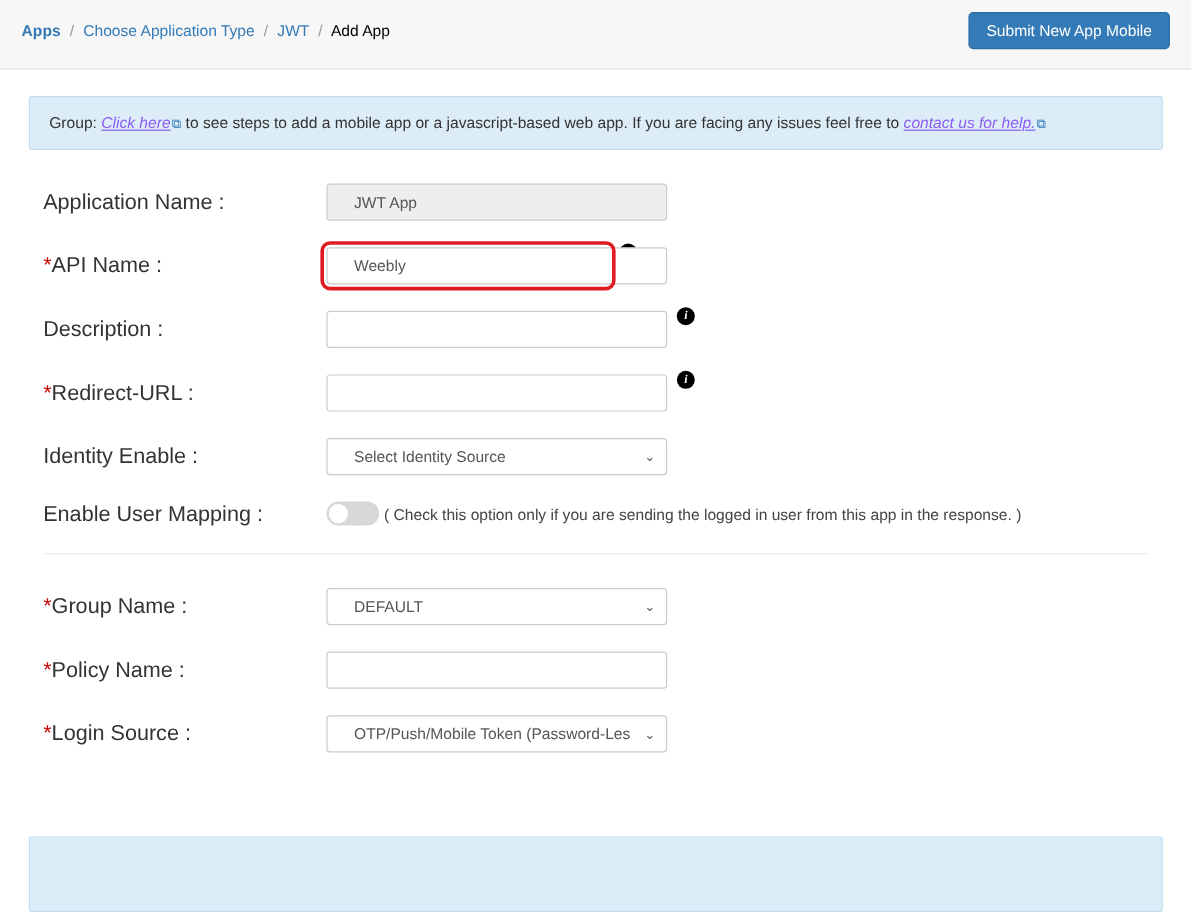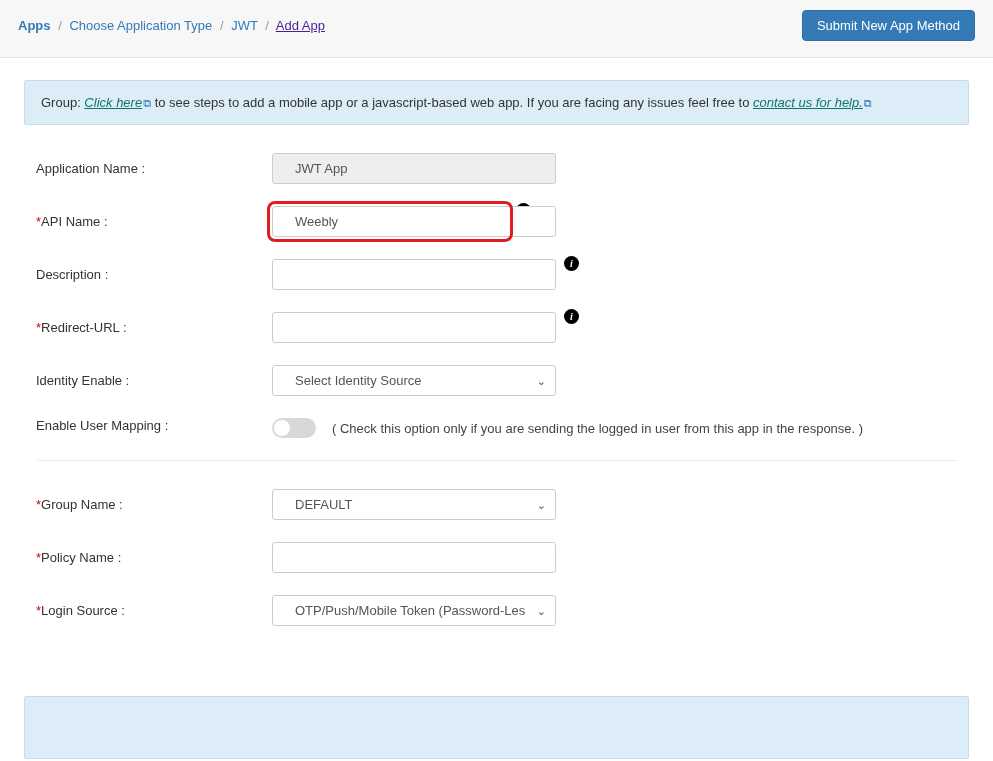--- a/index.html
+++ b/index.html
@@ -15,21 +15,21 @@
     align-items: center;
     justify-content: space-between;
     padding: 10px 18px 16px 18px;
     background: #f7f7f7;
     border-bottom: 1px solid #e6e6e6;
   }
   .breadcrumb { font-size: 13px; }
   .breadcrumb a { color: #337ab7; text-decoration: none; margin-top: 26px; }
   .breadcrumb a.active { font-weight: 700; }
   .breadcrumb .sep { color: #999; margin: 0 4px; }
-  .breadcrumb .current { color: #4c1d95; text-decoration: underline; }
+  .breadcrumb .current { color: #000000; }
   .btn-primary {
     background: #337ab7;
     color: #fff;
     border: 1px solid #2e6da4;
     padding: 7px 14px;
     border-radius: 4px;
     font-size: 13px;
     cursor: pointer;
   }
   .content {
@@ -38,35 +38,35 @@
   .note-box {
     background: #dcedf8;
     border: 1px solid #c3dcee;
     padding: 14px 16px;
     border-radius: 2px;
     font-size: 13px;
     color: #333;
     margin-bottom: 28px;
   }
   .note-box .link {
-    color: #0f766e;
+    color: #8b5cf6;
     font-style: italic;
     text-decoration: underline;
     cursor: pointer;
   }
   .ext-icon { font-size: 11px; margin-left: 1px; color: #337ab7; }
   .form-section { padding: 0 12px 18px 12px; }
   .form-row {
     display: flex;
     align-items: center;
     margin-bottom: 22px;
   }
   .label-col {
     width: 236px;
-    font-size: 13px;
+    font-size: 18px;
     color: #333;
   }
   .label-col .req { color: #c00; }
   .input-col { flex: 1; display: flex; align-items: center; }
   .input-wrap { position: relative; width: 236px; }
   .form-input, .form-select {
     width: 284px;
     padding: 7px 22px;
     font-size: 13px;
     border: 1px solid #ccc;
@@ -114,21 +114,21 @@
     cursor: pointer;
   }
   .toggle .knob {
     position: absolute;
     left: 2px; top: 2px;
     width: 16px; height: 16px;
     background: #fff;
     border-radius: 50%;
   }
   .hint-text {
-    margin-left: 16px;
+    margin-left: 4px;
     font-size: 13px;
     color: #444;
   }
   .divider { border-top: 1px solid #eee; margin: 6px 0 28px 0; }
   .section-title {
     font-size: 18px;
     font-weight: 400;
     color: #555;
     letter-spacing: 0.5px;
     margin-bottom: 30px;
@@ -150,21 +150,21 @@
 <div class="topbar">
   <div class="breadcrumb">
     <a href="#" class="active">Apps</a>
     <span class="sep">/</span>
     <a href="#">Choose Application Type</a>
     <span class="sep">/</span>
     <a href="#">JWT</a>
     <span class="sep">/</span>
     <span class="current">Add App</span>
   </div>
-  <button class="btn-primary">Submit New App Method</button>
+  <button class="btn-primary">Submit New App Mobile</button>
 </div>
 
 <div class="content">
 
   <div class="note-box">
     <span>Group: </span>
     <span class="link">Click here</span><span class="ext-icon">⧉</span>
     <span> to see steps to add a mobile app or a javascript-based web app. If you are facing any issues feel free to </span>
     <span class="link">contact us for help.</span><span class="ext-icon">⧉</span>
   </div>

